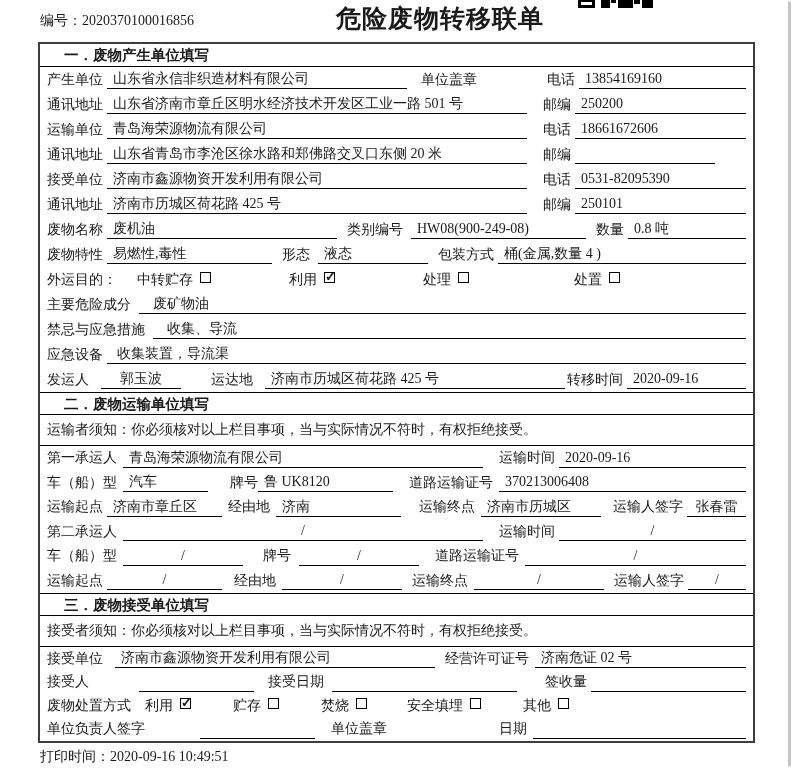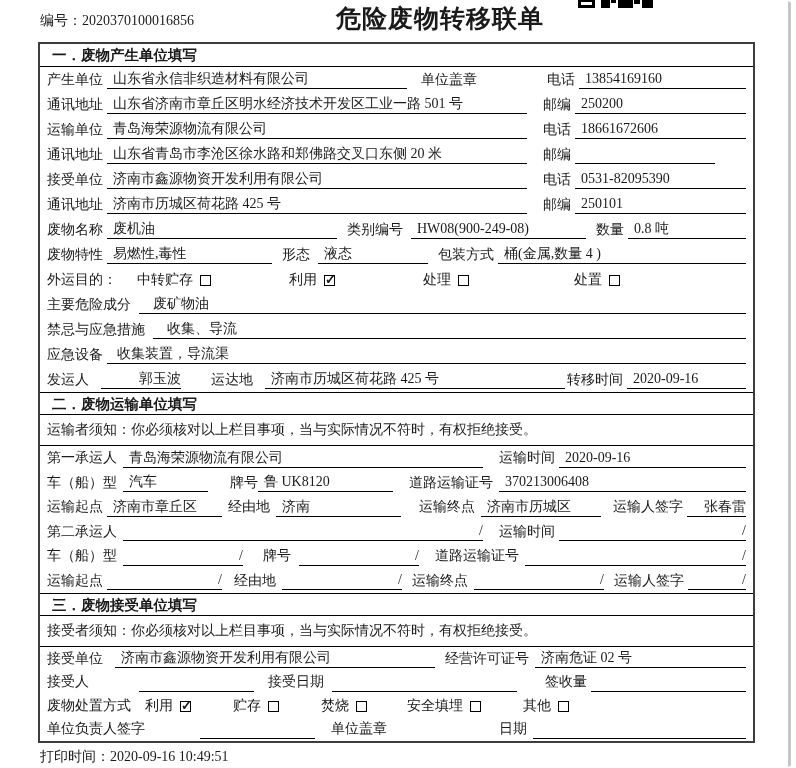--- a/index.html
+++ b/index.html
@@ -22,39 +22,39 @@
   .qr .hollow{width:17px;height:9px;background:var(--paper);border:3px solid var(--qr);}
   .qr .b1{width:9px;height:9px;margin-left:6px;}
   .qr .b2{width:5px;height:4px;margin-left:1px;}
   .qr .b3{width:15px;height:9px;margin-left:2px;}
   .qr .b4{width:6px;height:5px;margin-left:1px;}
   .qr .b5{width:11px;height:9px;margin-left:2px;}
 
   
   .form-table{position:absolute;left:38px;top:42px;width:717px;border:2px solid var(--border);background:var(--paper);}
   .section-title{height:23px;line-height:22px;border-bottom:1px solid var(--line);font-weight:700;
-                 font-family:"Liberation Sans","DejaVu Sans",sans-serif;font-size:14.5px;padding:0 12px;}
+                 font-family:"Liberation Sans","DejaVu Sans",sans-serif;font-size:14.5px;padding:0 24px;}
   .bt{border-top:1px solid var(--line);}
   .notice-row{height:31px;border-bottom:1px solid var(--line);display:flex;align-items:center;padding:0 7px;font-size:14px;}
   .row{display:flex;align-items:center;padding:0 7px;font-size:14px;}
   .sec1 .row{height:25px;}
   .sec2 .row{height:24.5px;}
   .sec3 .row{height:23.5px;}
   .lbl{white-space:nowrap;}
   .u{border-bottom:1px solid var(--line);height:19px;line-height:18px;padding:0 6px;
      white-space:nowrap;margin-left:4px;}
   .fill{flex:1 1 auto;}
-  .c{text-align:right;padding:0;}
+  .c{text-align:center;padding:0;}
 
   
   .checkbox{display:inline-block;width:11px;height:11px;border:1.2px solid var(--line);
             margin-left:7px;position:relative;top:1px;background:var(--paper);}
   .checkbox.checked::after{content:"\2713";position:absolute;left:0px;top:-4px;font-size:13px;
             font-weight:700;color:var(--text);}
-  .opt{white-space:nowrap;display:inline-flex;align-items:center;font-family:Liberation Serif, serif;}
+  .opt{white-space:nowrap;display:inline-flex;align-items:flex-start;font-family:Liberation Serif, serif;}
 
   
   .print-line{position:absolute;left:40px;top:748px;font-size:14px;white-space:nowrap;}
   .edge-line{position:absolute;left:788px;top:0;width:3px;height:768px;background:var(--edge);}
 </style>
 </head>
 <body>
 
 <div class="doc">
 

